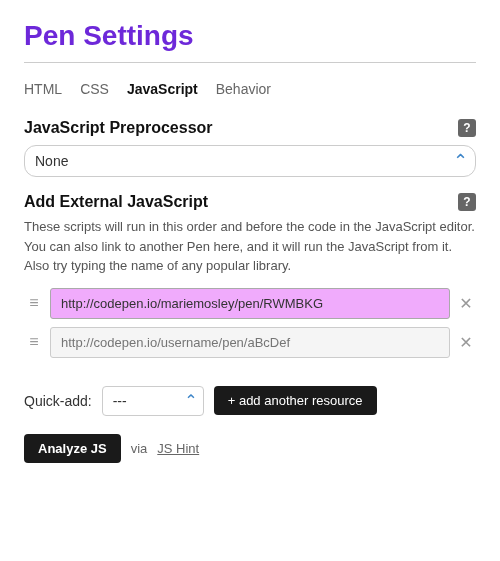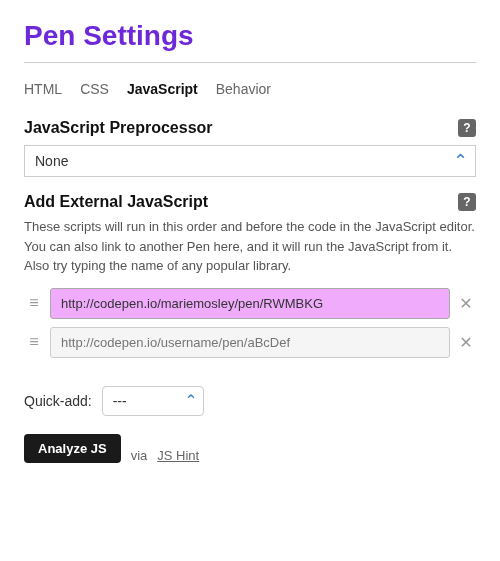--- a/index.html
+++ b/index.html
@@ -80,21 +80,21 @@
       position: relative;
       display: inline-block;
       width: 100%;
     }
 
     [data-name="preprocessor-select"] {
       width: 100%;
       appearance: none;
       -webkit-appearance: none;
       border: 1px solid #ccc;
-      border-radius: 0;
+      border-radius: 12px;
       padding: 7px 32px 7px 10px;
       font-size: 14px;
       background: #fff;
       color: #333;
       cursor: pointer;
     }
 
     [data-name="select-chevron"] {
       position: absolute;
       right: 8px;
@@ -227,21 +227,21 @@
       border: none;
       border-radius: 4px;
       padding: 7px 14px;
       font-size: 13px;
       cursor: pointer;
       white-space: nowrap;
     }
 
     [data-name="analyze-row"] {
       display: flex;
-      align-items: flex-end;
+      align-items: center;
       gap: 10px;
     }
 
     [data-name="analyze-button"] {
       background: #1a1a1a;
       color: #fff;
       border: none;
       border-radius: 4px;
       padding: 7px 14px;
       font-size: 13px;
@@ -316,19 +316,20 @@
     <select data-name="quick-add-select">
       <option>---</option>
       <option>jQuery</option>
       <option>jQuery UI</option>
       <option>React</option>
       <option>Angular</option>
       <option>Vue</option>
     </select>
     <span data-name="quick-add-chevron">⌃</span>
   </div>
+  <button data-name="add-resource-button">+ add another resource</button>
 </div>
 
 <div data-name="analyze-row">
   <button data-name="analyze-button">Analyze JS</button>
   <span data-name="via-label">via</span>
   <a data-name="jshint-link">JS Hint</a>
 </div>
 
 </body></html>

